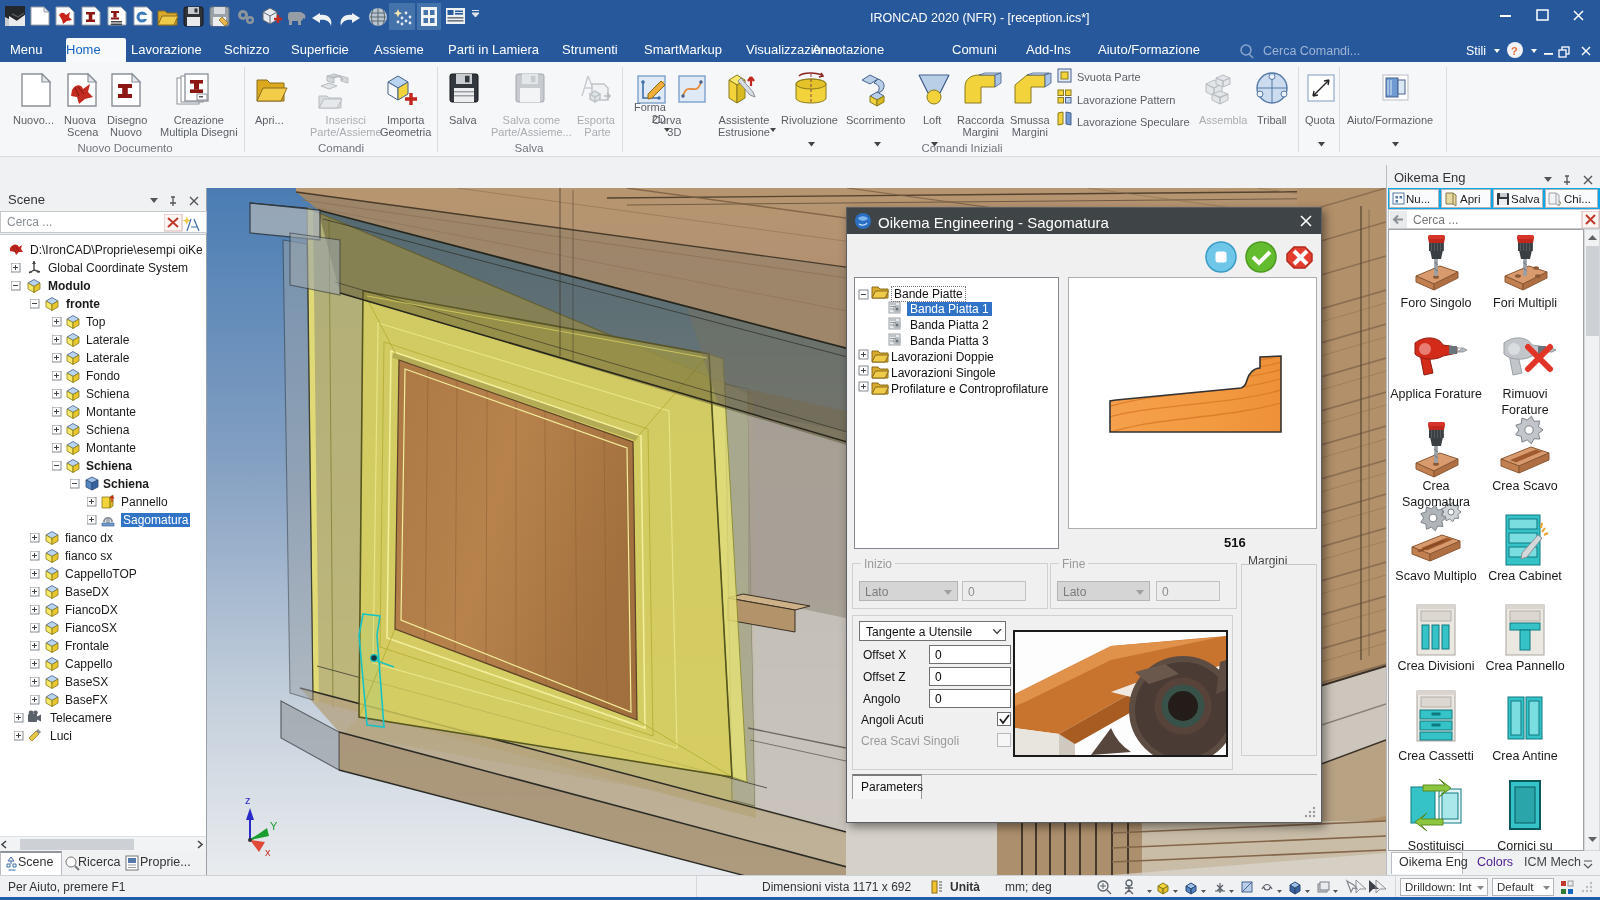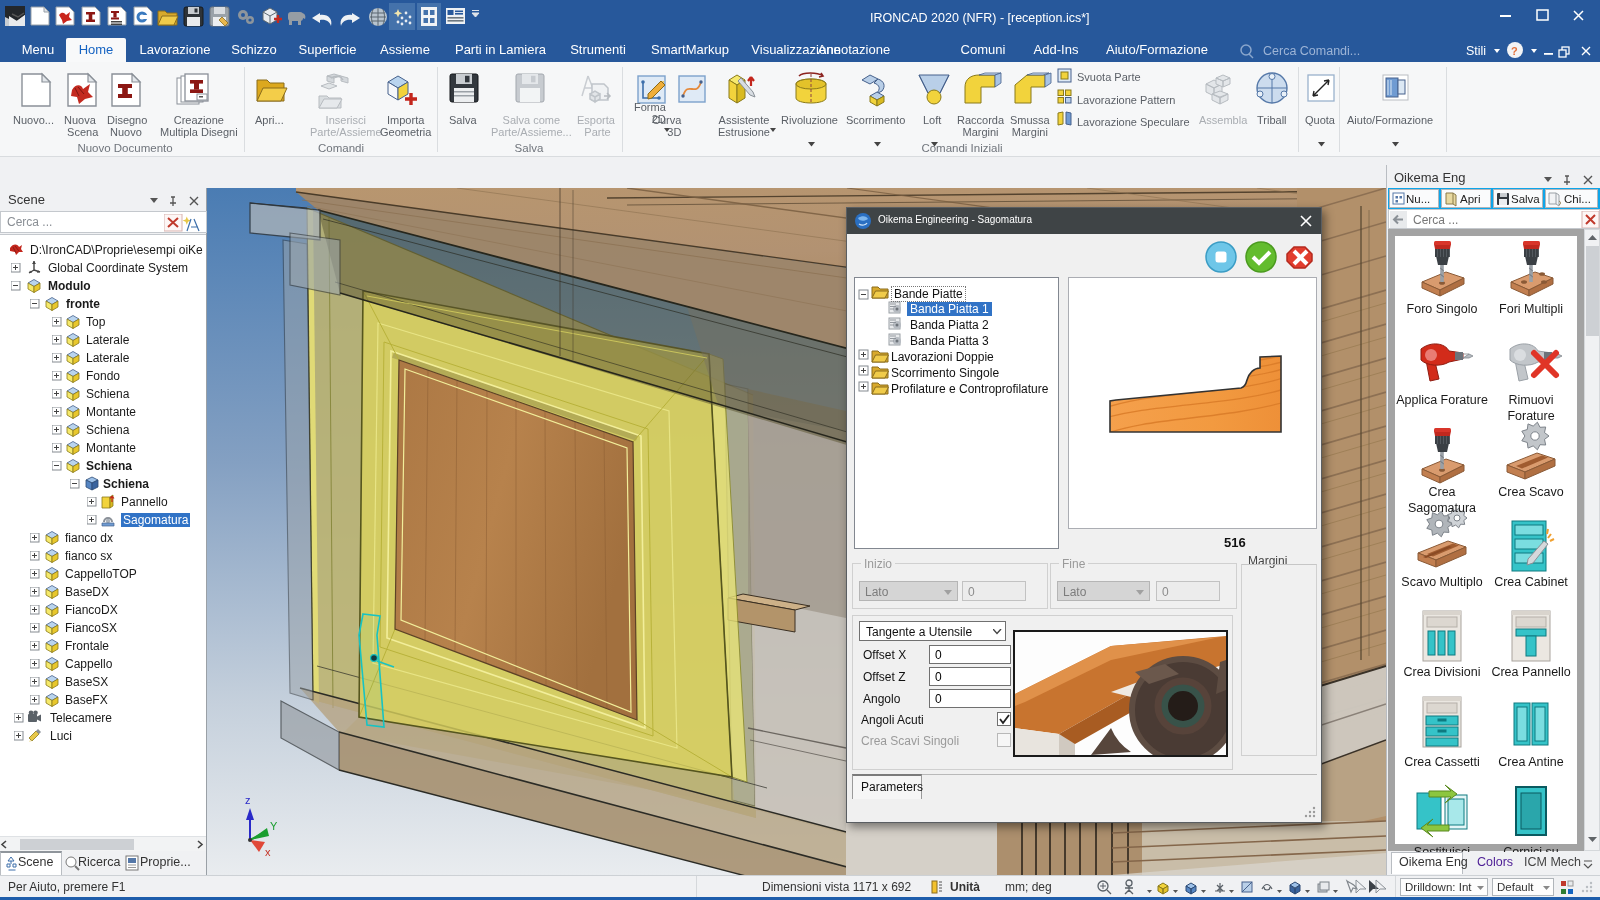--- a/index.html
+++ b/index.html
@@ -2,21 +2,21 @@
 <html><head>
 <meta charset="utf-8">
 <style>
 * { margin:0; padding:0; box-sizing:border-box; }
 html,body { width:1600px; height:900px; overflow:hidden; font-family:"Liberation Sans", sans-serif; }
 #app { position:relative; width:1600px; height:900px; background:#f0f1f3; }
 .abs { position:absolute; }
 
 #titlebar { position:absolute; left:0; top:0; width:1600px; height:38px; background:#27589b; }
 #menubar { position:absolute; left:0; top:38px; width:1600px; height:24px; background:#27589b; }
-.mtab { position:absolute; top:0; height:24px; line-height:24px; color:#fff; font-size:13px; text-align:center; }
+.mtab { position:absolute; top:0; height:24px; line-height:24px; color:#fff; font-size:13px; }
 .mtab.active { background:#f8f9fa; color:#1563c2; border-radius:2px 2px 0 0; }
 #ribbon { position:absolute; left:0; top:62px; width:1600px; height:95px; background:#f6f7f8; border-bottom:1px solid #d9dcdf; }
 .rsep { position:absolute; top:5px; height:85px; width:1px; background:#dadde0; }
 .rlbl { position:absolute; font-size:11px; color:#5a5f66; white-space:nowrap; }
 .rgl { position:absolute; top:80px; font-size:11.5px; color:#70757c; white-space:nowrap; transform:translateX(-50%); }
 .gray { color:#a9adb2; }
 #belowribbon { position:absolute; left:0; top:157px; width:1600px; height:10px; background:#f0f1f3; }
 
 #doctabs { position:absolute; left:0; top:167px; width:1600px; height:21px; background:#e7e9ec; border-bottom:1px solid #989da3; }
 
@@ -906,21 +906,21 @@
 </div>
 <div class="abs" style="left:1px;top:44px;width:212px;height:20px;background:#fff;border:1px solid #c4c8cd">
   <svg class="abs" style="left:1px;top:1px" width="210" height="17">
     <rect x="0" y="0" width="17" height="17" fill="#e8eaec"></rect>
     <path d="M13,8.5 h-8 m3,-4 l-4,4 4,4" stroke="#8a9096" stroke-width="2" fill="none"></path>
     <text x="23" y="13" font-size="12" fill="#777" font-family="Liberation Sans">Cerca ...</text>
     <rect x="192" y="0" width="17" height="17" fill="#fdf6f5" stroke="#d8b2ae"></rect>
     <path d="M196,4 l9,9 m0,-9 l-9,9" stroke="#c0392b" stroke-width="2"></path>
   </svg>
 </div>
-<div class="abs" id="catalog" style="left:1px;top:64px;width:196px;height:622px;background:#fff;border:7px solid #a3a3a3">
+<div class="abs" id="catalog" style="left:1px;top:64px;width:196px;height:622px;background:#fff;border:1px solid #a3a3a3">
         <svg class="abs" style="left:0;top:0" width="194" height="620">
           <g transform="translate(20,8)">
             <polygon points="7,38 31,28 49,34 25,46 z" fill="#d99b6e" stroke="#8a5a36"></polygon>
             <polygon points="7,38 25,46 25,52 7,44 z" fill="#c27f50" stroke="#8a5a36"></polygon>
             <polygon points="25,46 49,34 49,40 25,52 z" fill="#b06f42" stroke="#8a5a36"></polygon>
             <ellipse cx="27" cy="39" rx="3" ry="1.8" fill="#8a5a36"></ellipse>
             <rect x="25.2" y="20" width="3.6" height="18" fill="#9aa0a6"></rect>
             <path d="M25.2,24 l3.6,3 m-3.6,3 l3.6,3" stroke="#6d737a" stroke-width="1"></path>
             <polygon points="21,12 34,12 32,21 23,21" fill="#3a3f44"></polygon>
             <rect x="20" y="4" width="15" height="9" fill="#53595f"></rect>
@@ -1088,21 +1088,21 @@
         </svg>
 </div>
 </div>
 <div id="dialog">
 <div class="abs" style="left:0;top:0;width:474px;height:26px;background:#3f4446">
   <svg class="abs" style="left:8px;top:5px" width="17" height="17">
     <circle cx="8" cy="8" r="8" fill="#2a6fc2"></circle>
     <path d="M3,5 c4,-3 9,-2 10,1 -4,3 -9,2 -10,-1 z" fill="#7db6ee"></path>
     <path d="M4,11 c3,2 7,1 8,-1" stroke="#cfe4f8" fill="none" stroke-width="1.2"></path>
   </svg>
-  <div class="t" style="left:31px;top:6px;color:#fff;font-size:10px">Oikema Engineering - Sagomatura</div>
+  <div class="t" style="left:31px;top:6px;color:#fff;font-size:15px">Oikema Engineering - Sagomatura</div>
   <svg class="abs" style="left:453px;top:7px" width="14" height="14">
           <path d="M1,1 l10,10 m0,-10 l-10,10" stroke="#fff" stroke-width="1.6"></path>
         </svg>
 </div>
 <svg class="abs" style="left:355px;top:33px" width="115" height="33">
   <circle cx="19" cy="16" r="15" fill="#6ec6e8" stroke="#3a9cc4" stroke-width="1.5"></circle>
   <rect x="13.5" y="10.5" width="11" height="11" rx="2.5" fill="#fff"></rect>
   <circle cx="59" cy="16" r="15" fill="#63bc2e" stroke="#4a9a1e" stroke-width="1.5"></circle>
   <path d="M51,16 l6,6 11,-11" stroke="#fff" stroke-width="4" fill="none"></path>
   <path d="M92,6 h11 l7,7 v7 l-7,7 h-11 l-7,-7 v-7 z" fill="#e23d2e" stroke="#b42a1e" stroke-width="1.5"></path>
@@ -1160,21 +1160,21 @@
               <circle cx="9" cy="9" r="1.5" fill="#6d737a"></circle>
               <path d="M2,4 h6 M2,6.5 h6 M2,9 h4" stroke="#8a9096" stroke-width="0.9"></path>
             </g>
     </g>
   </svg>
   <div class="t" style="left:36px;top:8px;border:1px dotted #777;padding:0 2px">Bande Piatte</div>
   <div class="t" style="left:52px;top:24px;background:#3173c6;color:#fff;padding:0 3px">Banda Piatta 1</div>
   <div class="t" style="left:55px;top:40px">Banda Piatta 2</div>
   <div class="t" style="left:55px;top:56px">Banda Piatta 3</div>
   <div class="t" style="left:36px;top:72px">Lavorazioni Doppie</div>
-  <div class="t" style="left:36px;top:88px">Scorrimento Singole</div>
+  <div class="t" style="left:36px;top:88px">Lavorazioni Singole</div>
   <div class="t" style="left:36px;top:104px">Profilature e Controprofilature</div>
 </div>
 
 <div class="abs" style="left:221px;top:69px;width:249px;height:252px;background:#fff;border:1px solid #abadb3">
   <svg class="abs" style="left:0;top:0" width="247" height="250">
     <defs>
     <linearGradient id="profg" x1="0" y1="0" x2="1" y2="0">
       <stop offset="0" stop-color="#f5a04c"></stop>
               <stop offset="0.6" stop-color="#f29a40"></stop>
               <stop offset="1" stop-color="#ee9038"></stop>

